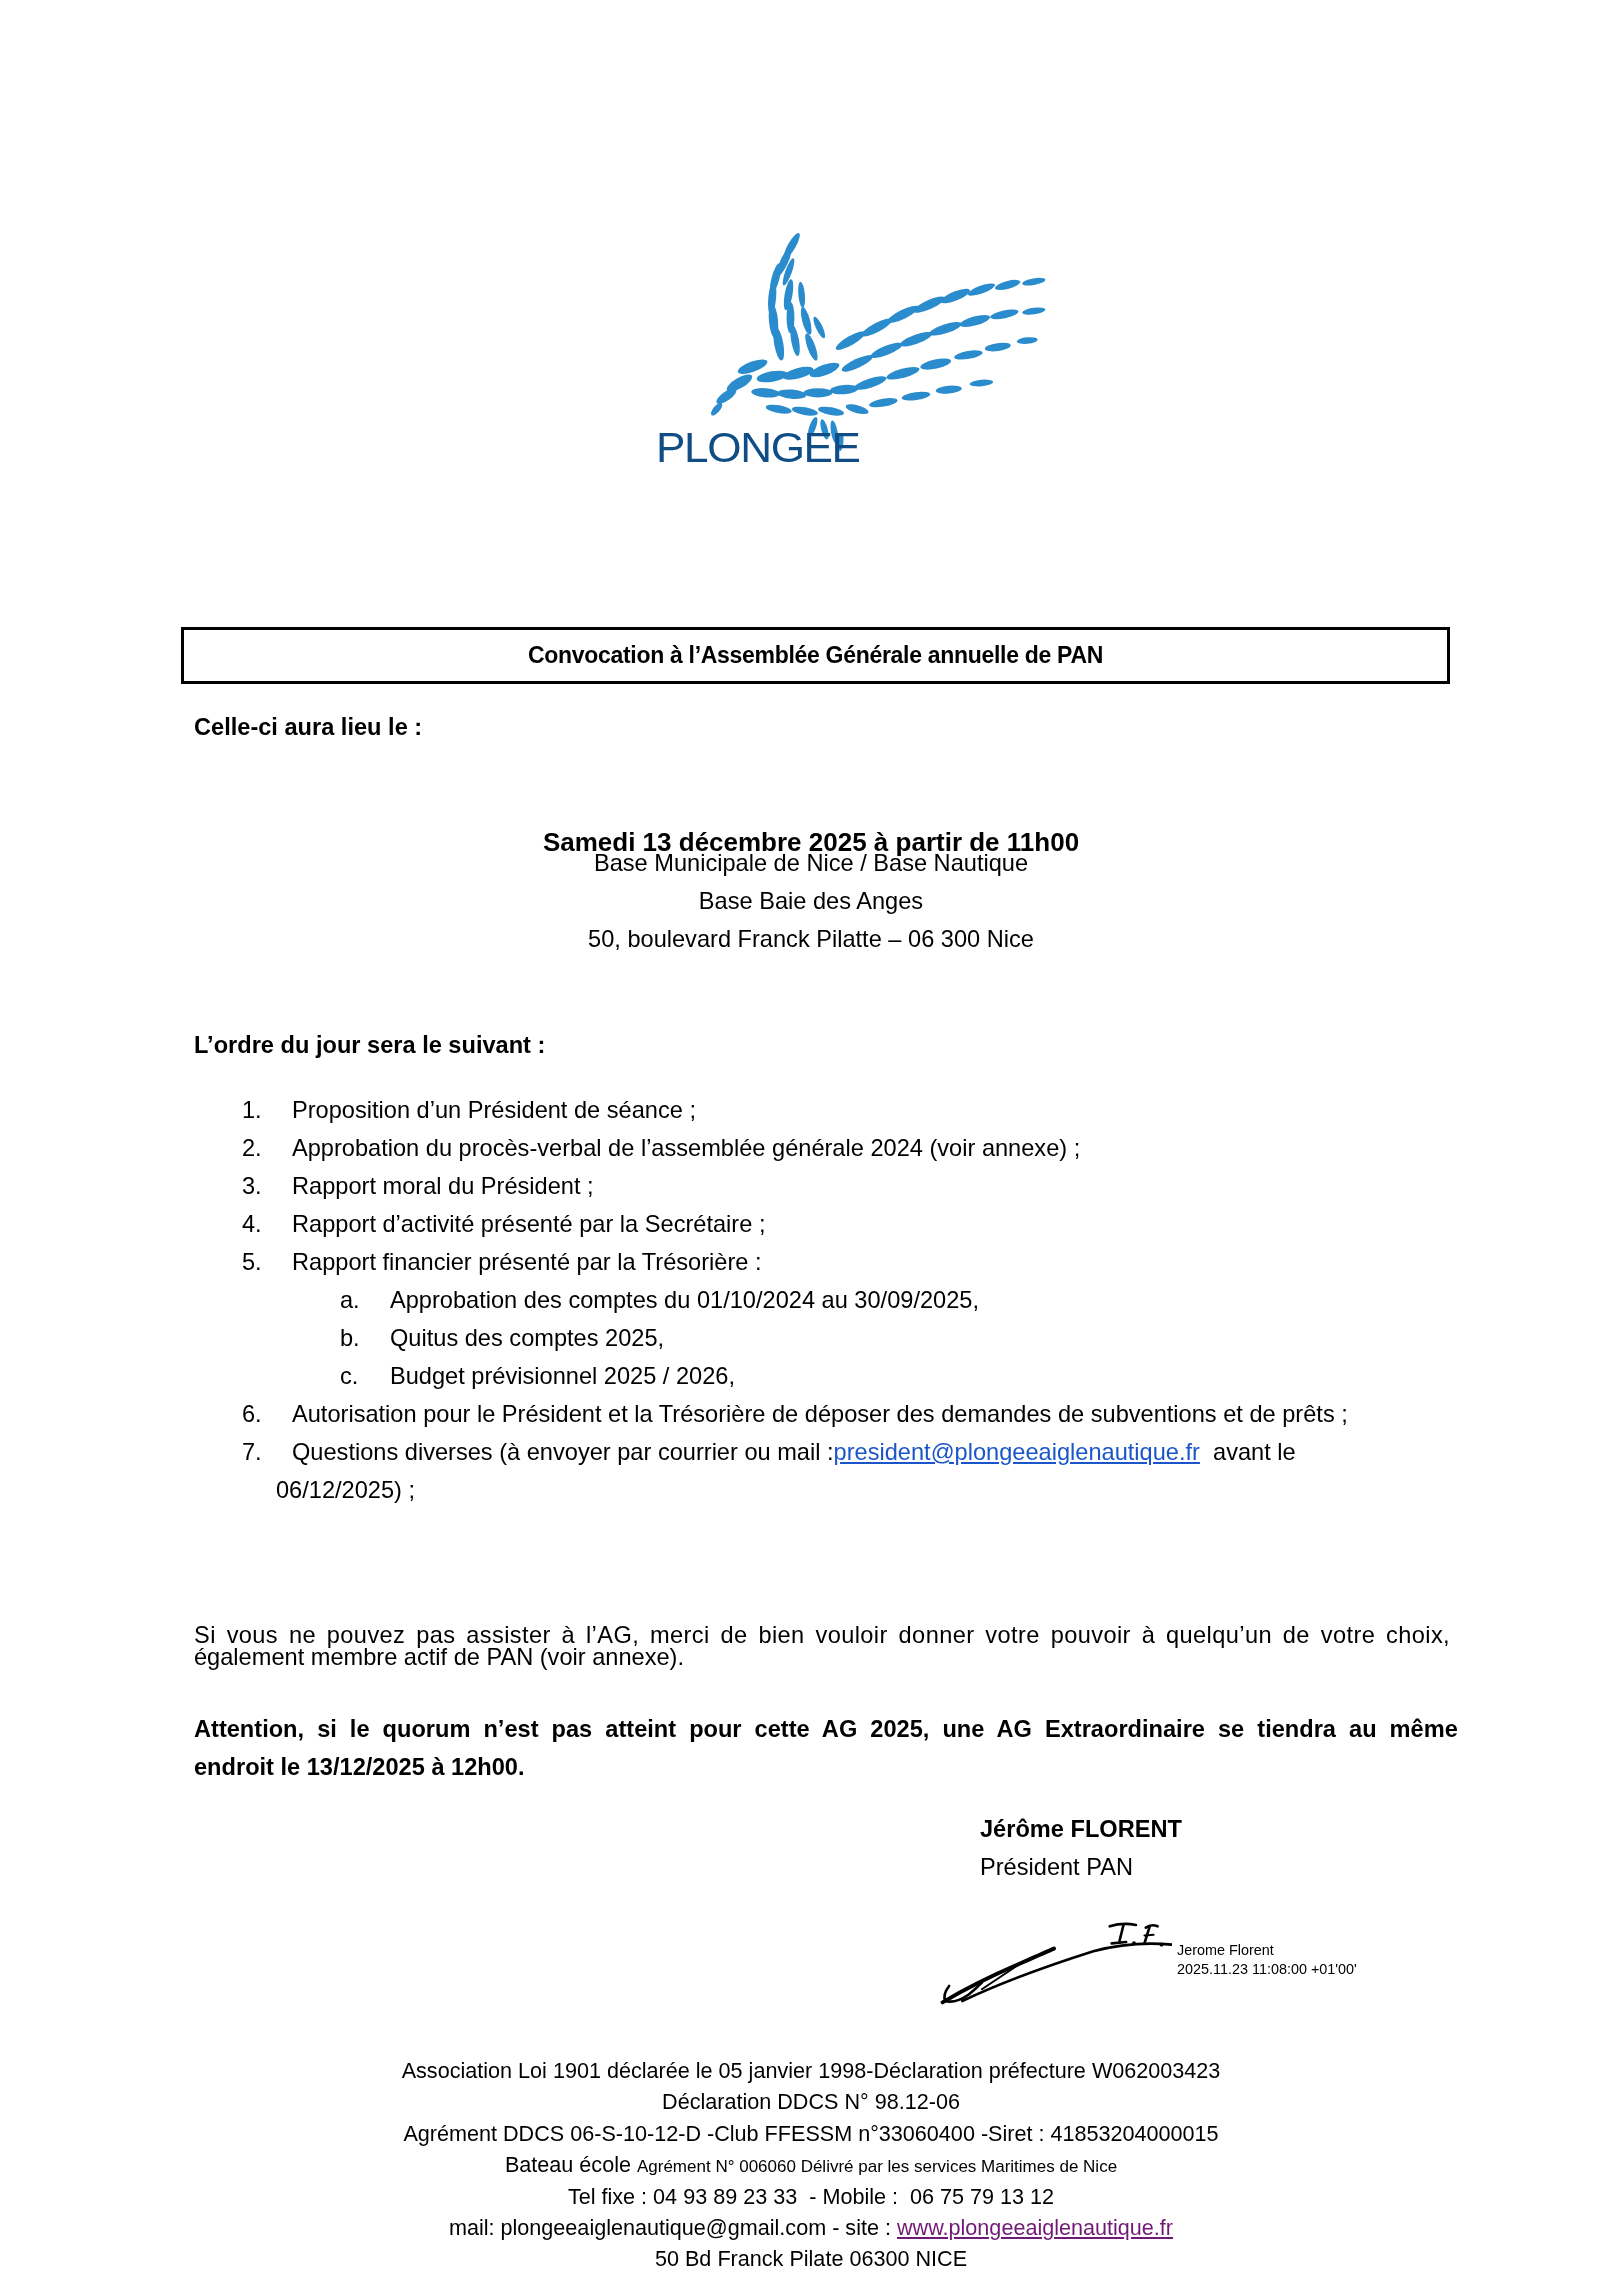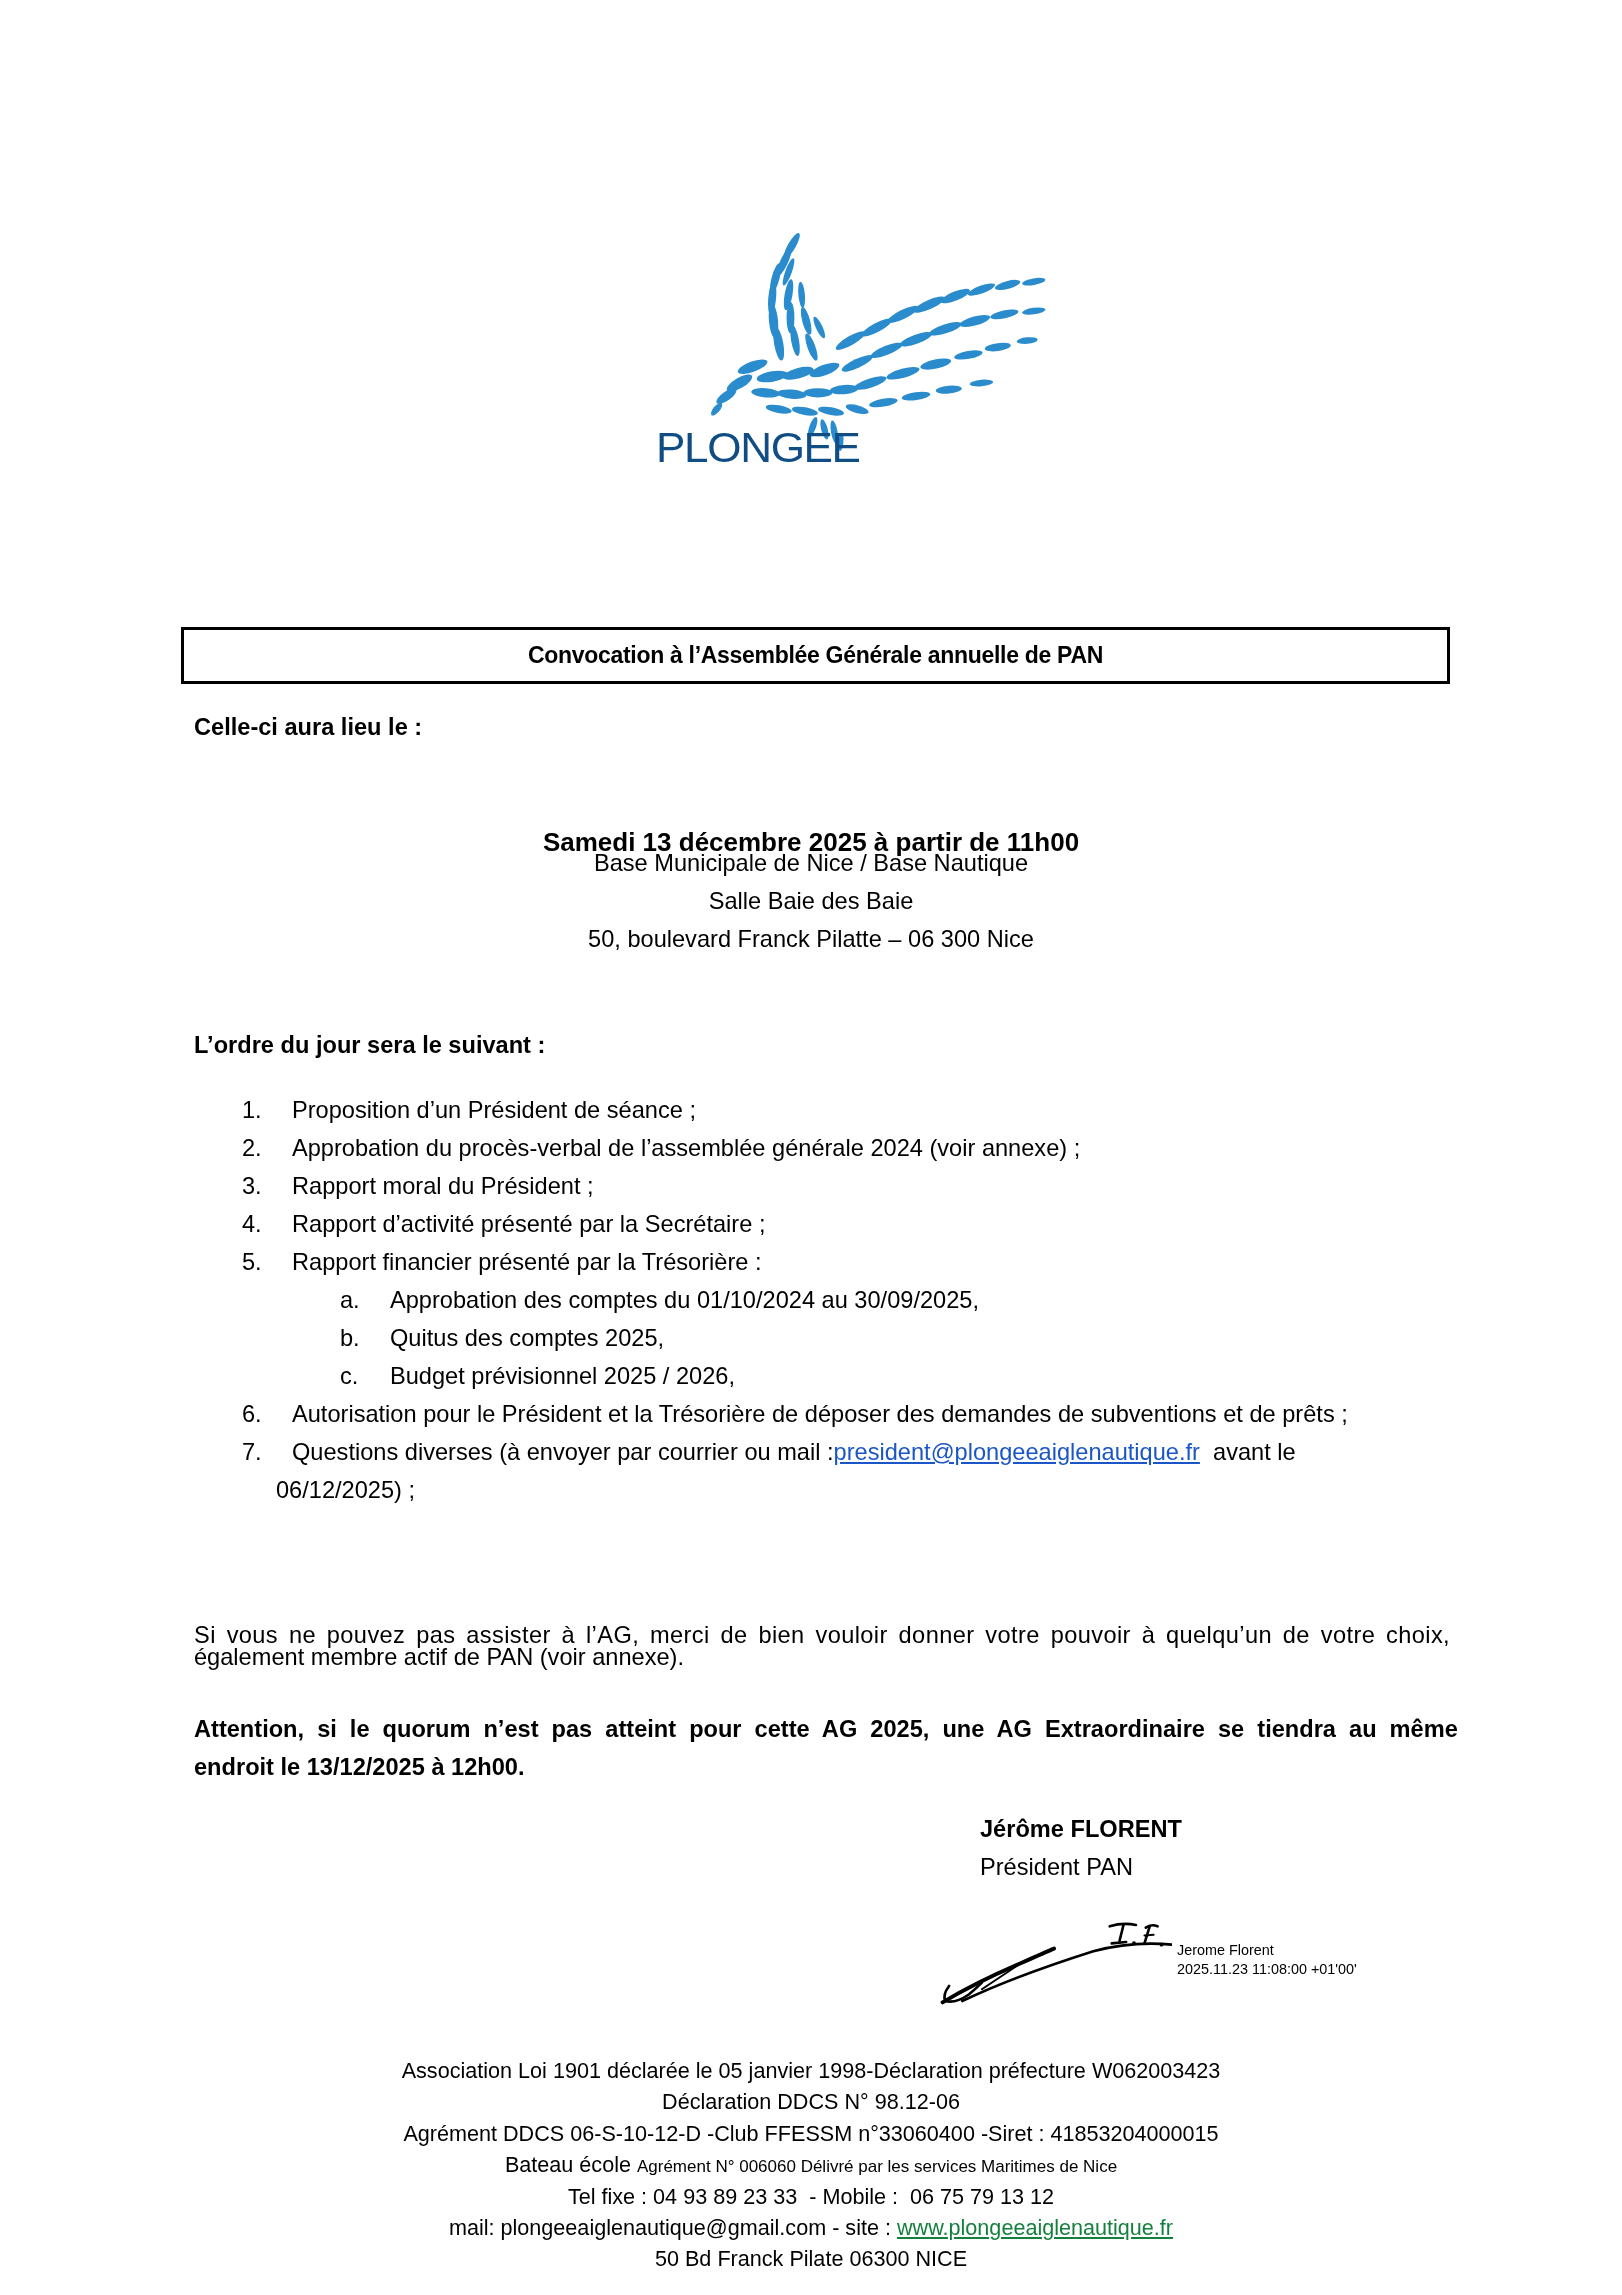--- a/index.html
+++ b/index.html
@@ -11,21 +11,21 @@
                   color: #0f4d84; font-weight: 400; transform: scaleX(1.05); transform-origin: left; }
   .logo-aigle { position: absolute; left: 6.5px; top: 246px; font-size: 46px; font-weight: 700; letter-spacing: -3.3px;
                 color: #2488c8; transform: scaleX(1.0); transform-origin: left; }
   .title-box { left: 181px; top: 627px; width: 1263px; height: 51px; border: 3.3px solid #000;
                display: flex; align-items: center; justify-content: center; }
   .title-box span { font-size: 23px; font-weight: 700; letter-spacing: -0.3px; }
   .bold { font-weight: 700; }
   .txt { font-size: 23.6px; line-height: 1; white-space: nowrap; }
   .center { left: 0; width: 1622px; text-align: center; }
   a.link { color: #1a56c8; text-decoration: underline; }
-  a.link2 { color: #15803d; }
+  a.link2 { color: #701a75; }
   .small { font-size: 17px; }
   .sig-meta { font-size: 14.4px; line-height: 19.6px; }
   .justify { text-align: justify; text-align-last: left; margin-top: 16px; }
 </style>
 </head>
 <body>
 
 <div class="abs logo">
   <svg width="497" height="236" viewBox="0 0 760 360" style="position:absolute;left:0;top:0;">
     <g fill="#2a8ccd">
@@ -97,21 +97,21 @@
 </div>
 
 <div class="abs title-box">
   <span>Convocation à l’Assemblée Générale annuelle de PAN</span>
 </div>
 
 <div class="abs txt bold" style="left:194px; top:716px;">Celle-ci aura lieu le :</div>
 
 <div class="abs txt bold center" style="top:783px; font-size:26px;margin-top:46px;">Samedi 13 décembre 2025 à partir de 11h00</div>
 <div class="abs txt center" style="top:852px;">Base Municipale de Nice / Base Nautique</div>
-<div class="abs txt center" style="top:890px;">Salle Baie des Baie</div>
+<div class="abs txt center" style="top:890px;">Base Baie des Anges</div>
 <div class="abs txt center" style="top:928px;">50, boulevard Franck Pilatte – 06 300 Nice</div>
 
 <div class="abs txt bold" style="left:194px; top:1034px;">L’ordre du jour sera le suivant :</div>
 
 <div>
   <div class="abs txt" style="left:242px; top:1099px;">1.</div>
   <div class="abs txt" style="left:292px; top:1099px;">Proposition d’un Président de séance ;</div>
 
   <div class="abs txt" style="left:242px; top:1137px;">2.</div>
   <div class="abs txt" style="left:292px; top:1137px;">Approbation du procès-verbal de l’assemblée générale 2024 (voir annexe) ;</div>

